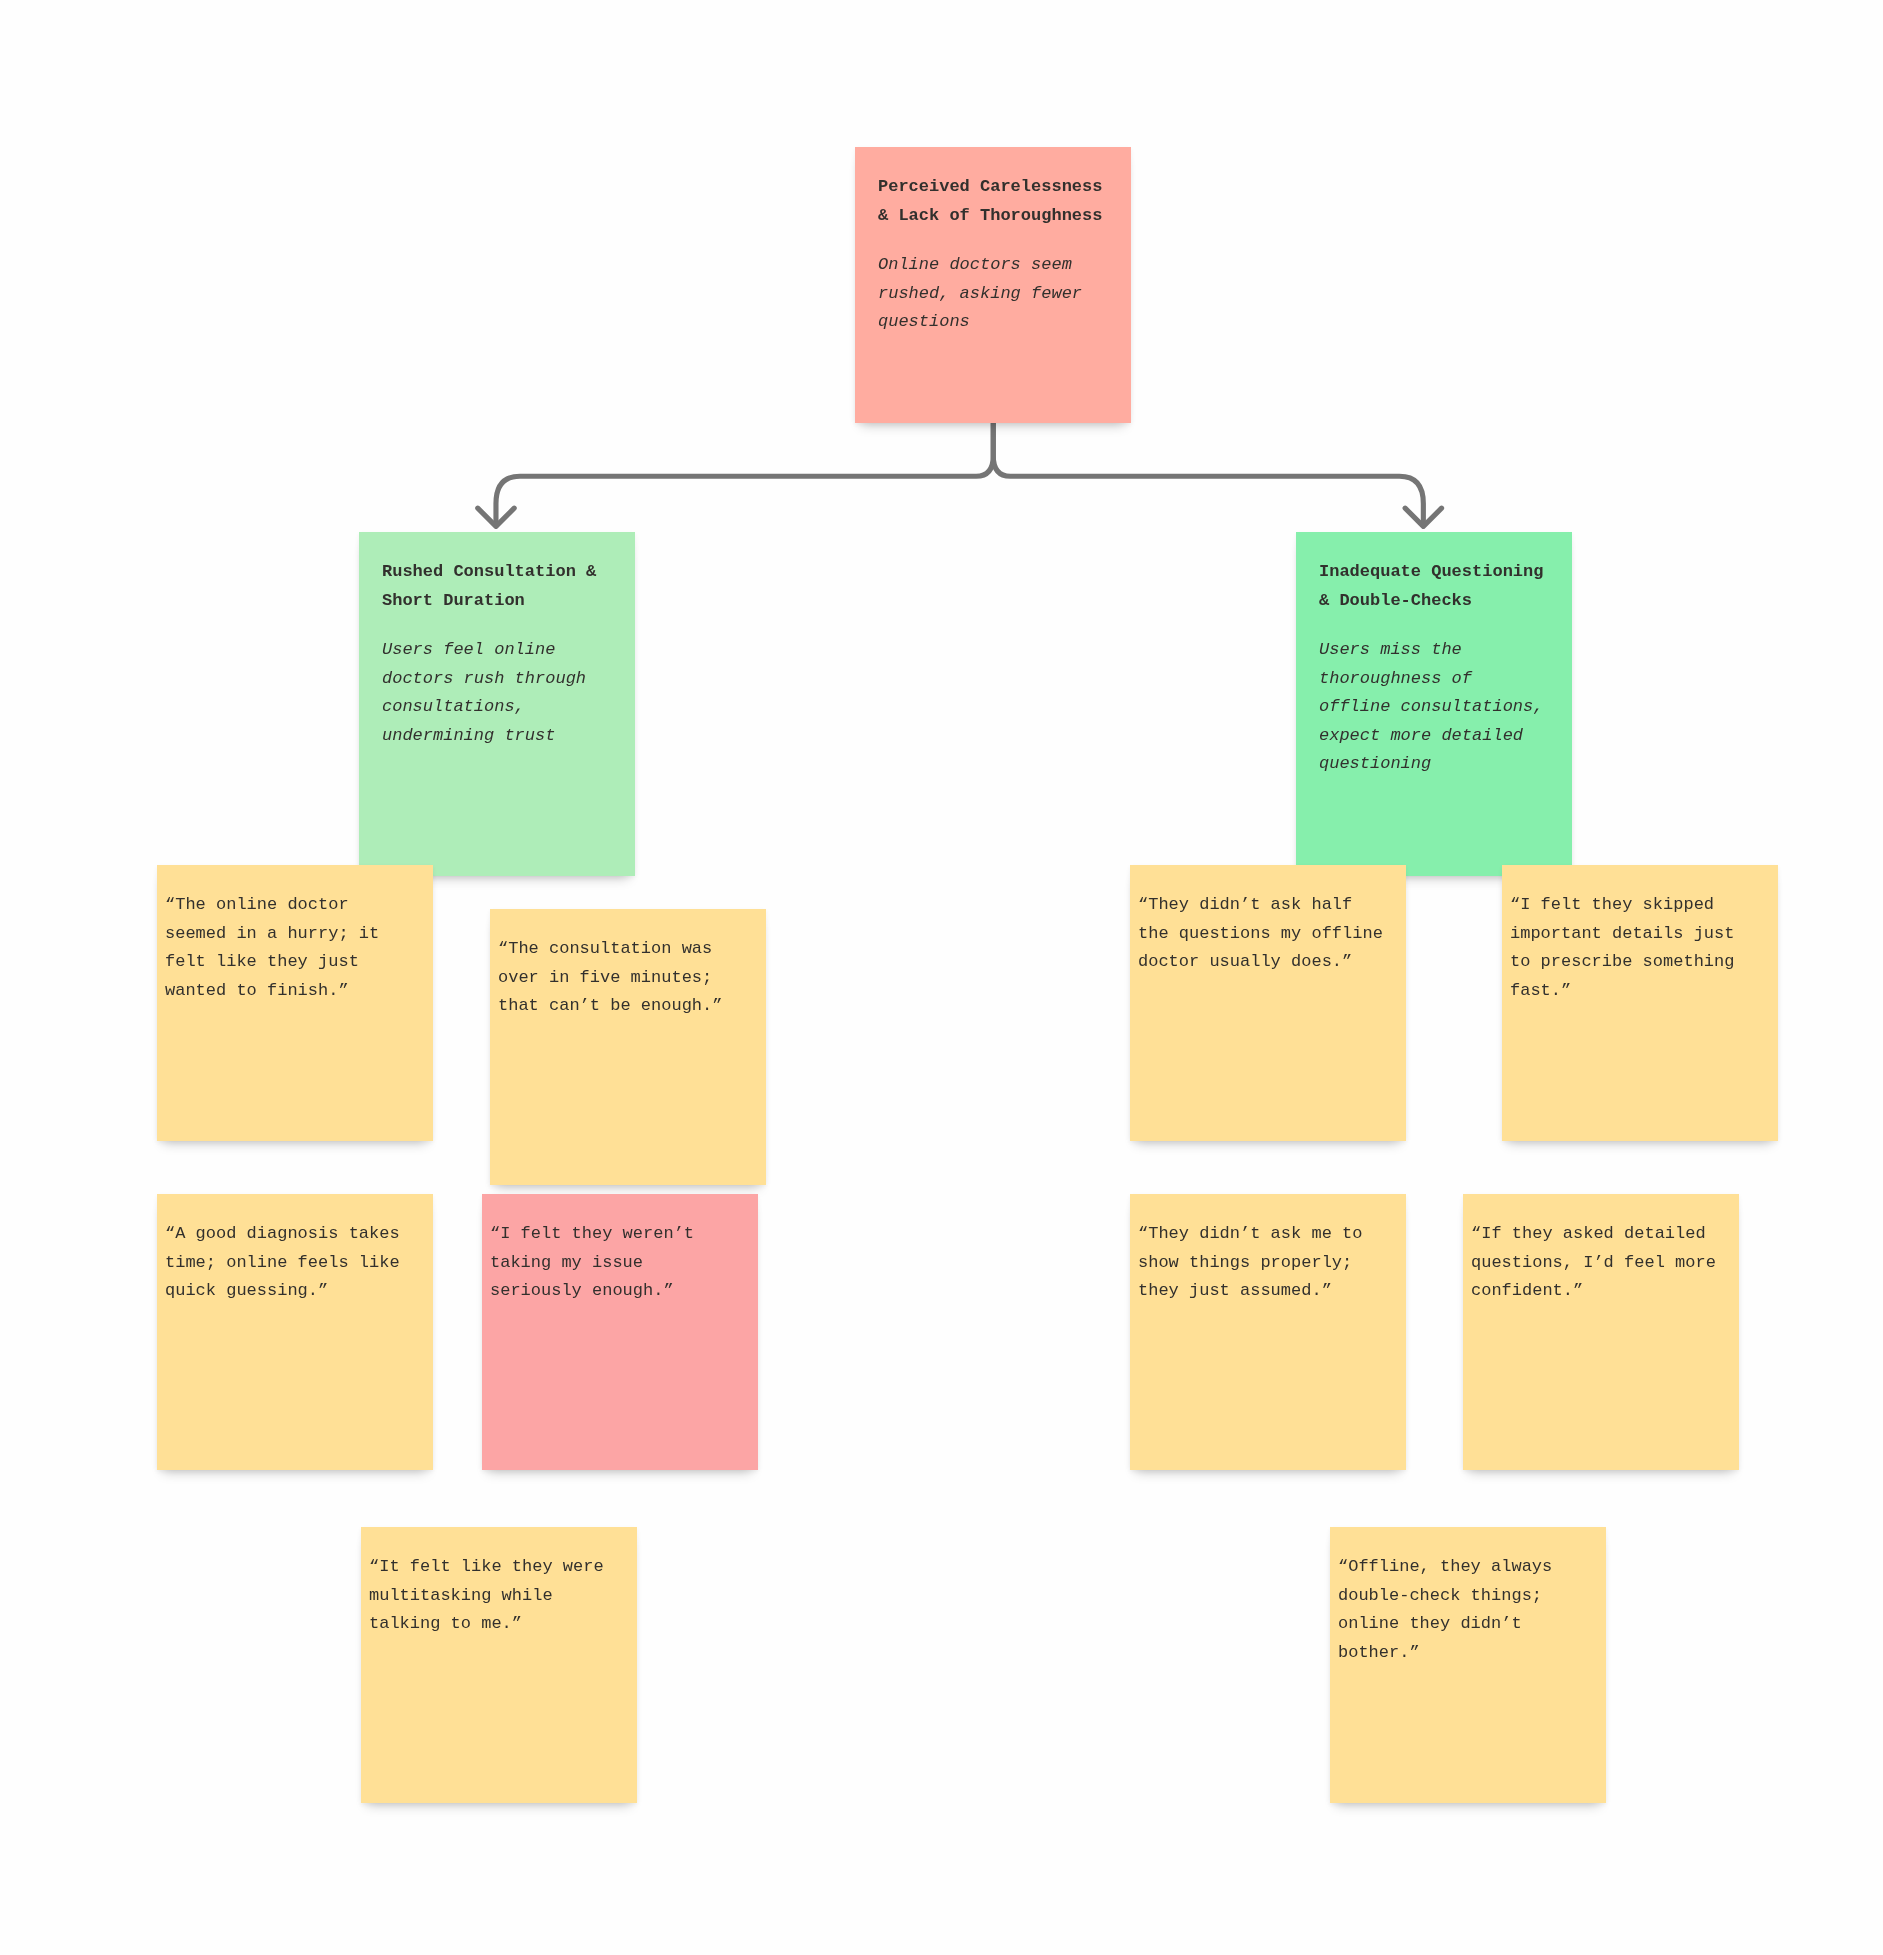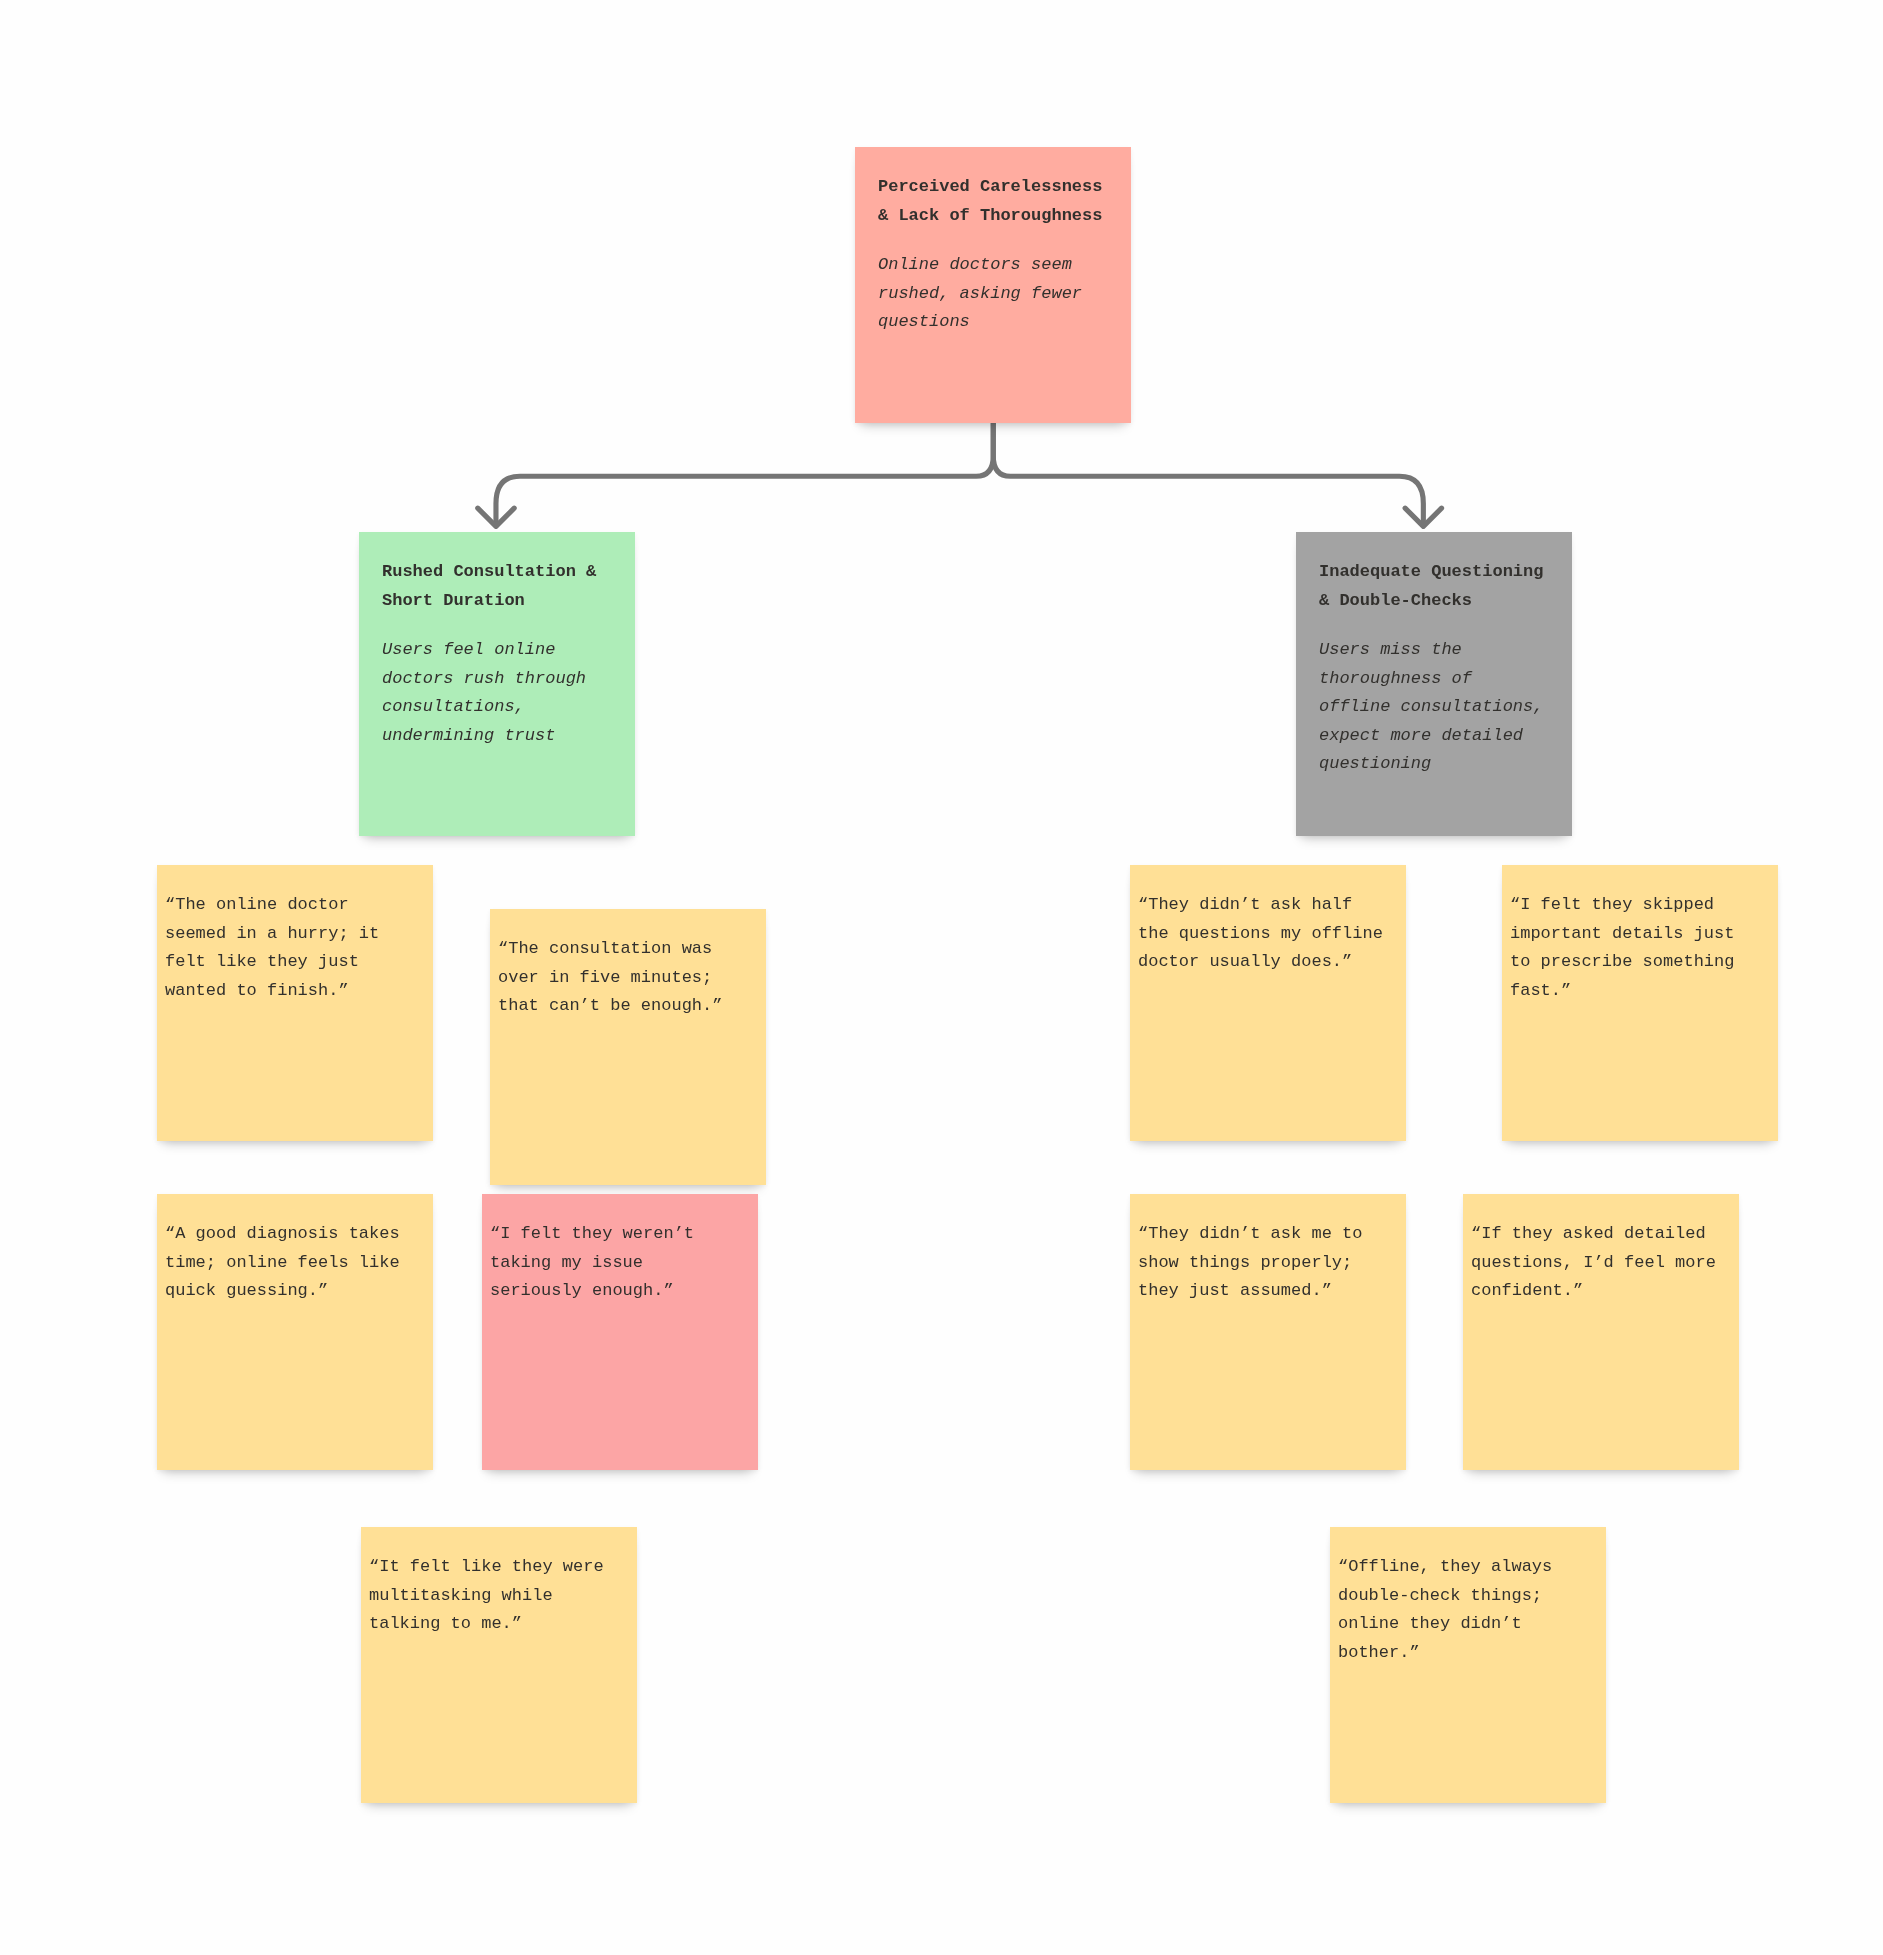--- a/index.html
+++ b/index.html
@@ -41,21 +41,21 @@
   .sticky .note-sub {
     font-style: italic;
     display: block;
     margin-top: 21px;
   }
   .sticky .quote-text {
     display: block;
   }
   
   .note--root   { width: 276px; height: 276px; }
-  .note--theme  { width: 276px; height: 304px; }
+  .note--theme  { width: 276px; height: 344px; }
   .note--quote  { width: 276px; height: 276px; padding-left: 8px; }
 </style>
 </head>
 <body style="background: rgb(254, 254, 254);">
 
 <div class="board">
 
   <svg class="connector-layer" width="1884" height="1955" viewBox="0 0 3306 3432">
     <g fill="none" stroke="#757575" stroke-width="9" stroke-linecap="round" stroke-linejoin="round">
       <path d="M1743 743 V800 Q1743 836 1713 836 H912 Q870 836 870 884 V916"></path>
@@ -70,21 +70,21 @@
   <div class="sticky note--root" style="left: 855px; top: 147px; background: rgb(255, 172, 160); color: rgb(50, 48, 45);">
     <span class="note-title">Perceived Carelessness &amp; Lack of Thoroughness</span>
     <span class="note-sub">Online doctors seem rushed, asking fewer questions</span>
   </div>
 
   <div class="sticky note--theme" style="left: 359px; top: 532px; background: rgb(174, 237, 184); color: rgb(50, 48, 45);">
     <span class="note-title">Rushed Consultation &amp; Short Duration</span>
     <span class="note-sub">Users feel online doctors rush through consultations, undermining trust</span>
   </div>
 
-  <div class="sticky note--theme" style="left: 1296px; top: 532px; background: #a3a3a3; color: rgb(50, 48, 45);">
+  <div class="sticky note--theme" style="left: 1296px; top: 532px; background: #86efac; color: rgb(50, 48, 45);">
     <span class="note-title">Inadequate Questioning &amp; Double-Checks</span>
     <span class="note-sub">Users miss the thoroughness of offline consultations, expect more detailed questioning</span>
   </div>
 
   <div class="sticky note--quote" style="left: 157px; top: 865px; background: rgb(255, 224, 150); color: rgb(50, 48, 45);">
     <span class="quote-text">“The online doctor seemed in a hurry; it felt like they just wanted to finish.”</span>
   </div>
   <div class="sticky note--quote" style="left: 490px; top: 909px; background: rgb(255, 224, 150); color: rgb(50, 48, 45);">
     <span class="quote-text">“The consultation was over in five minutes; that can’t be enough.”</span>
   </div>

